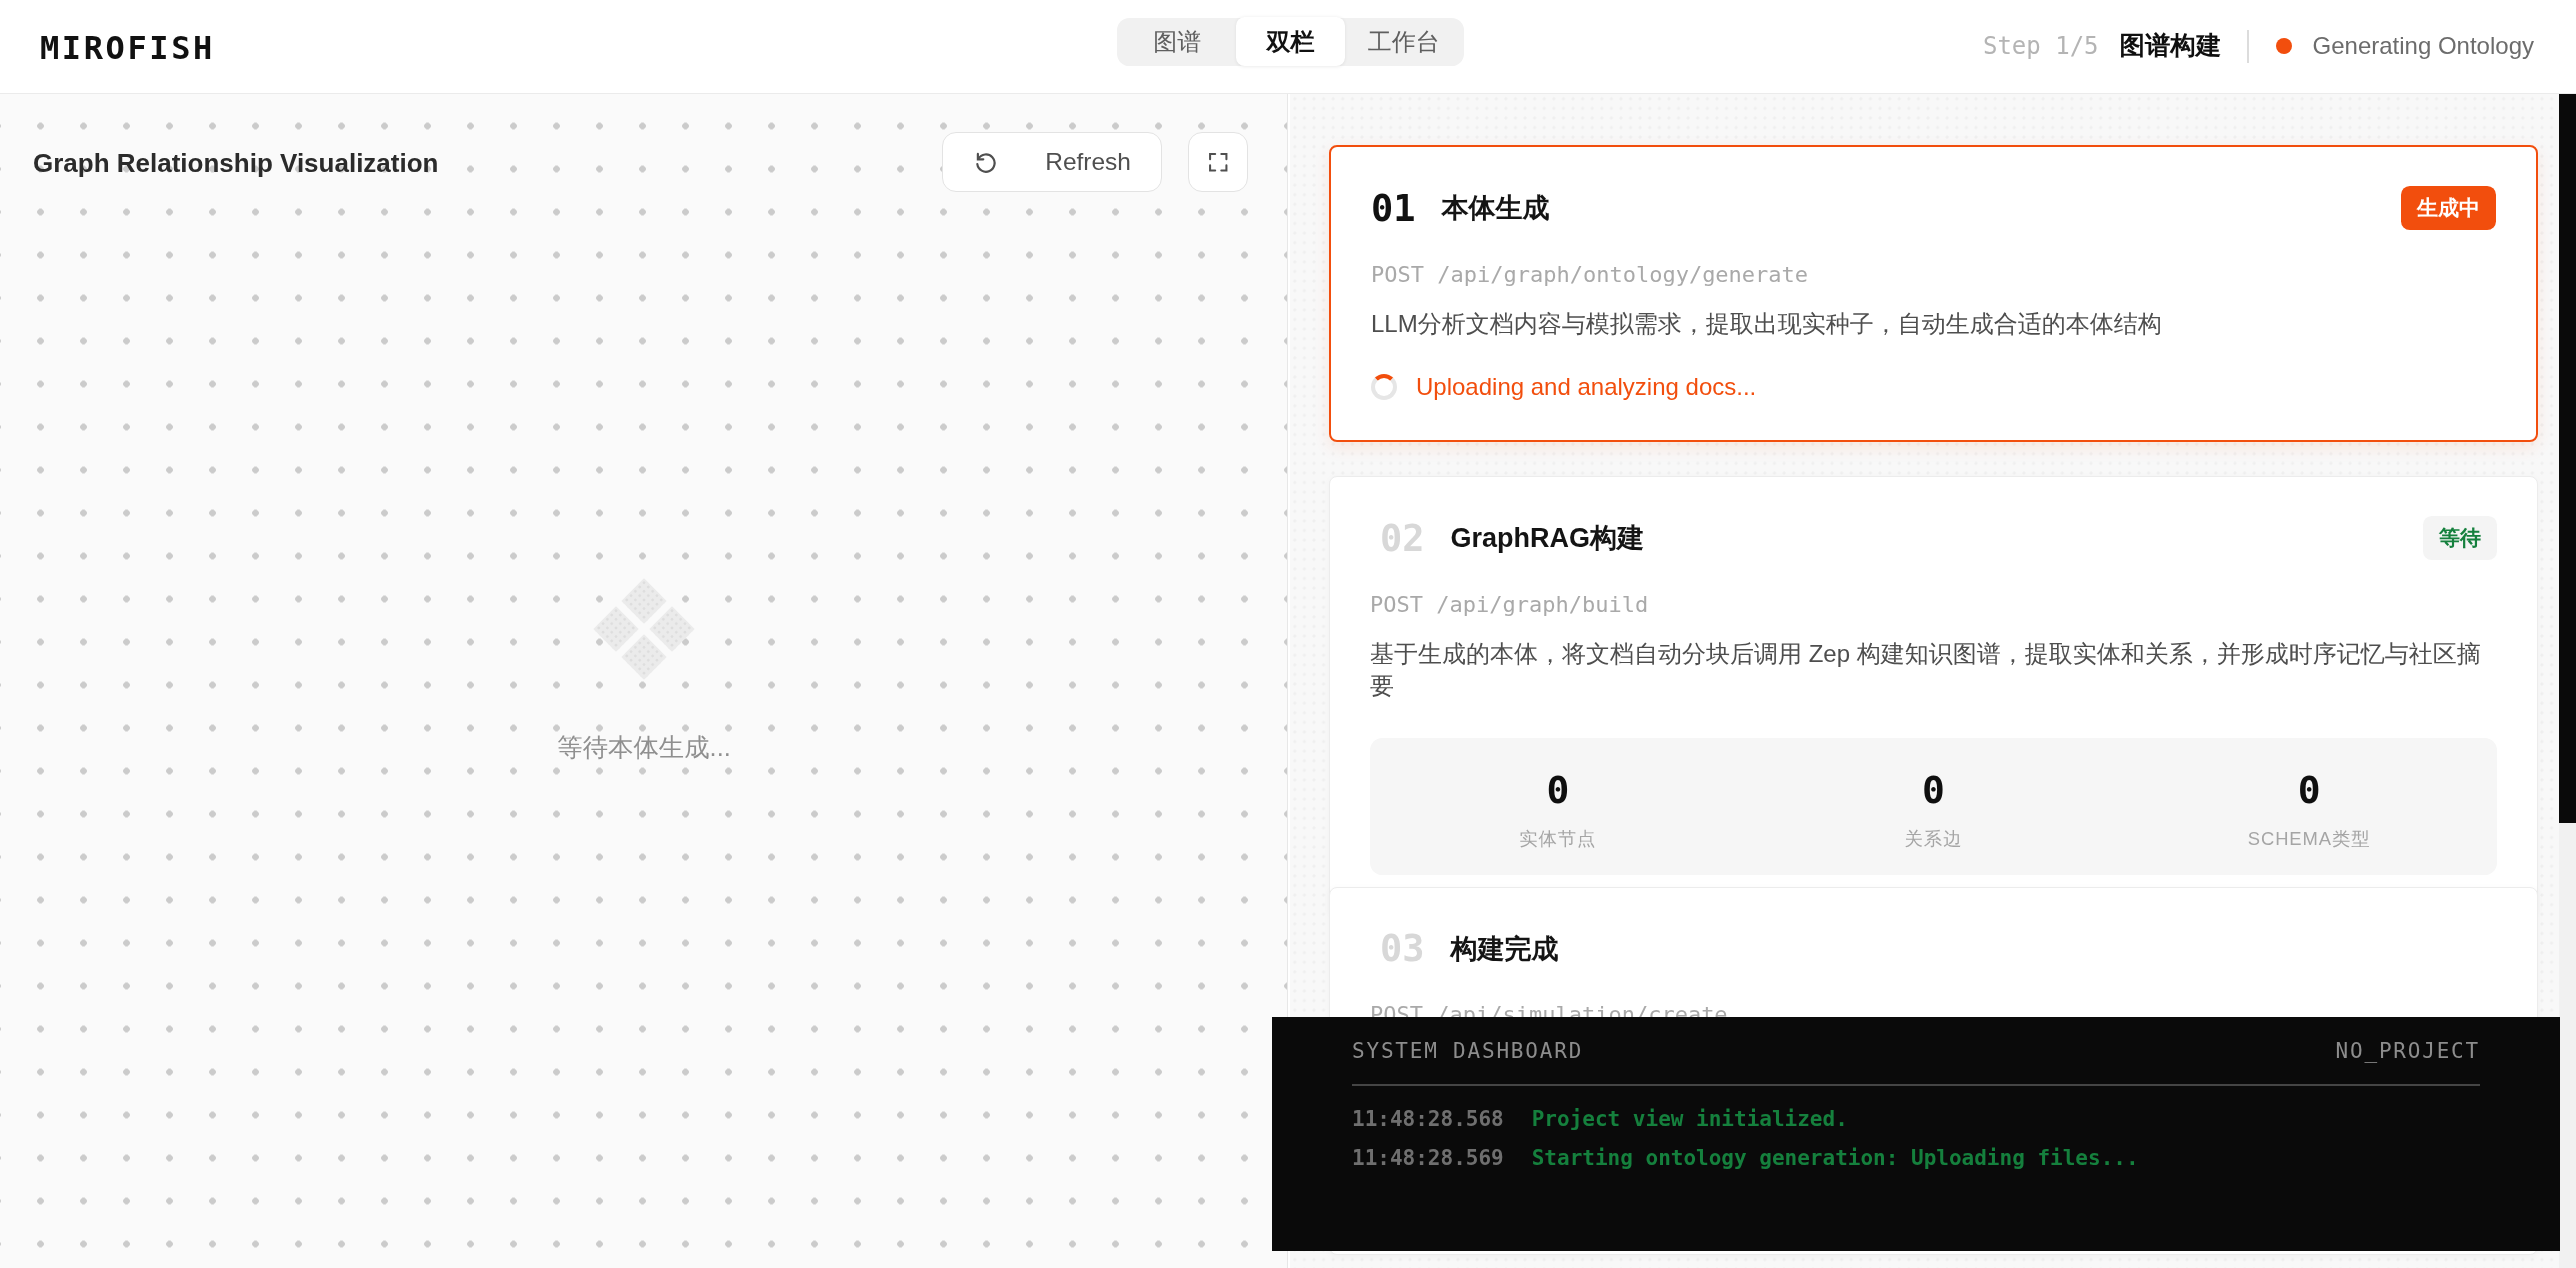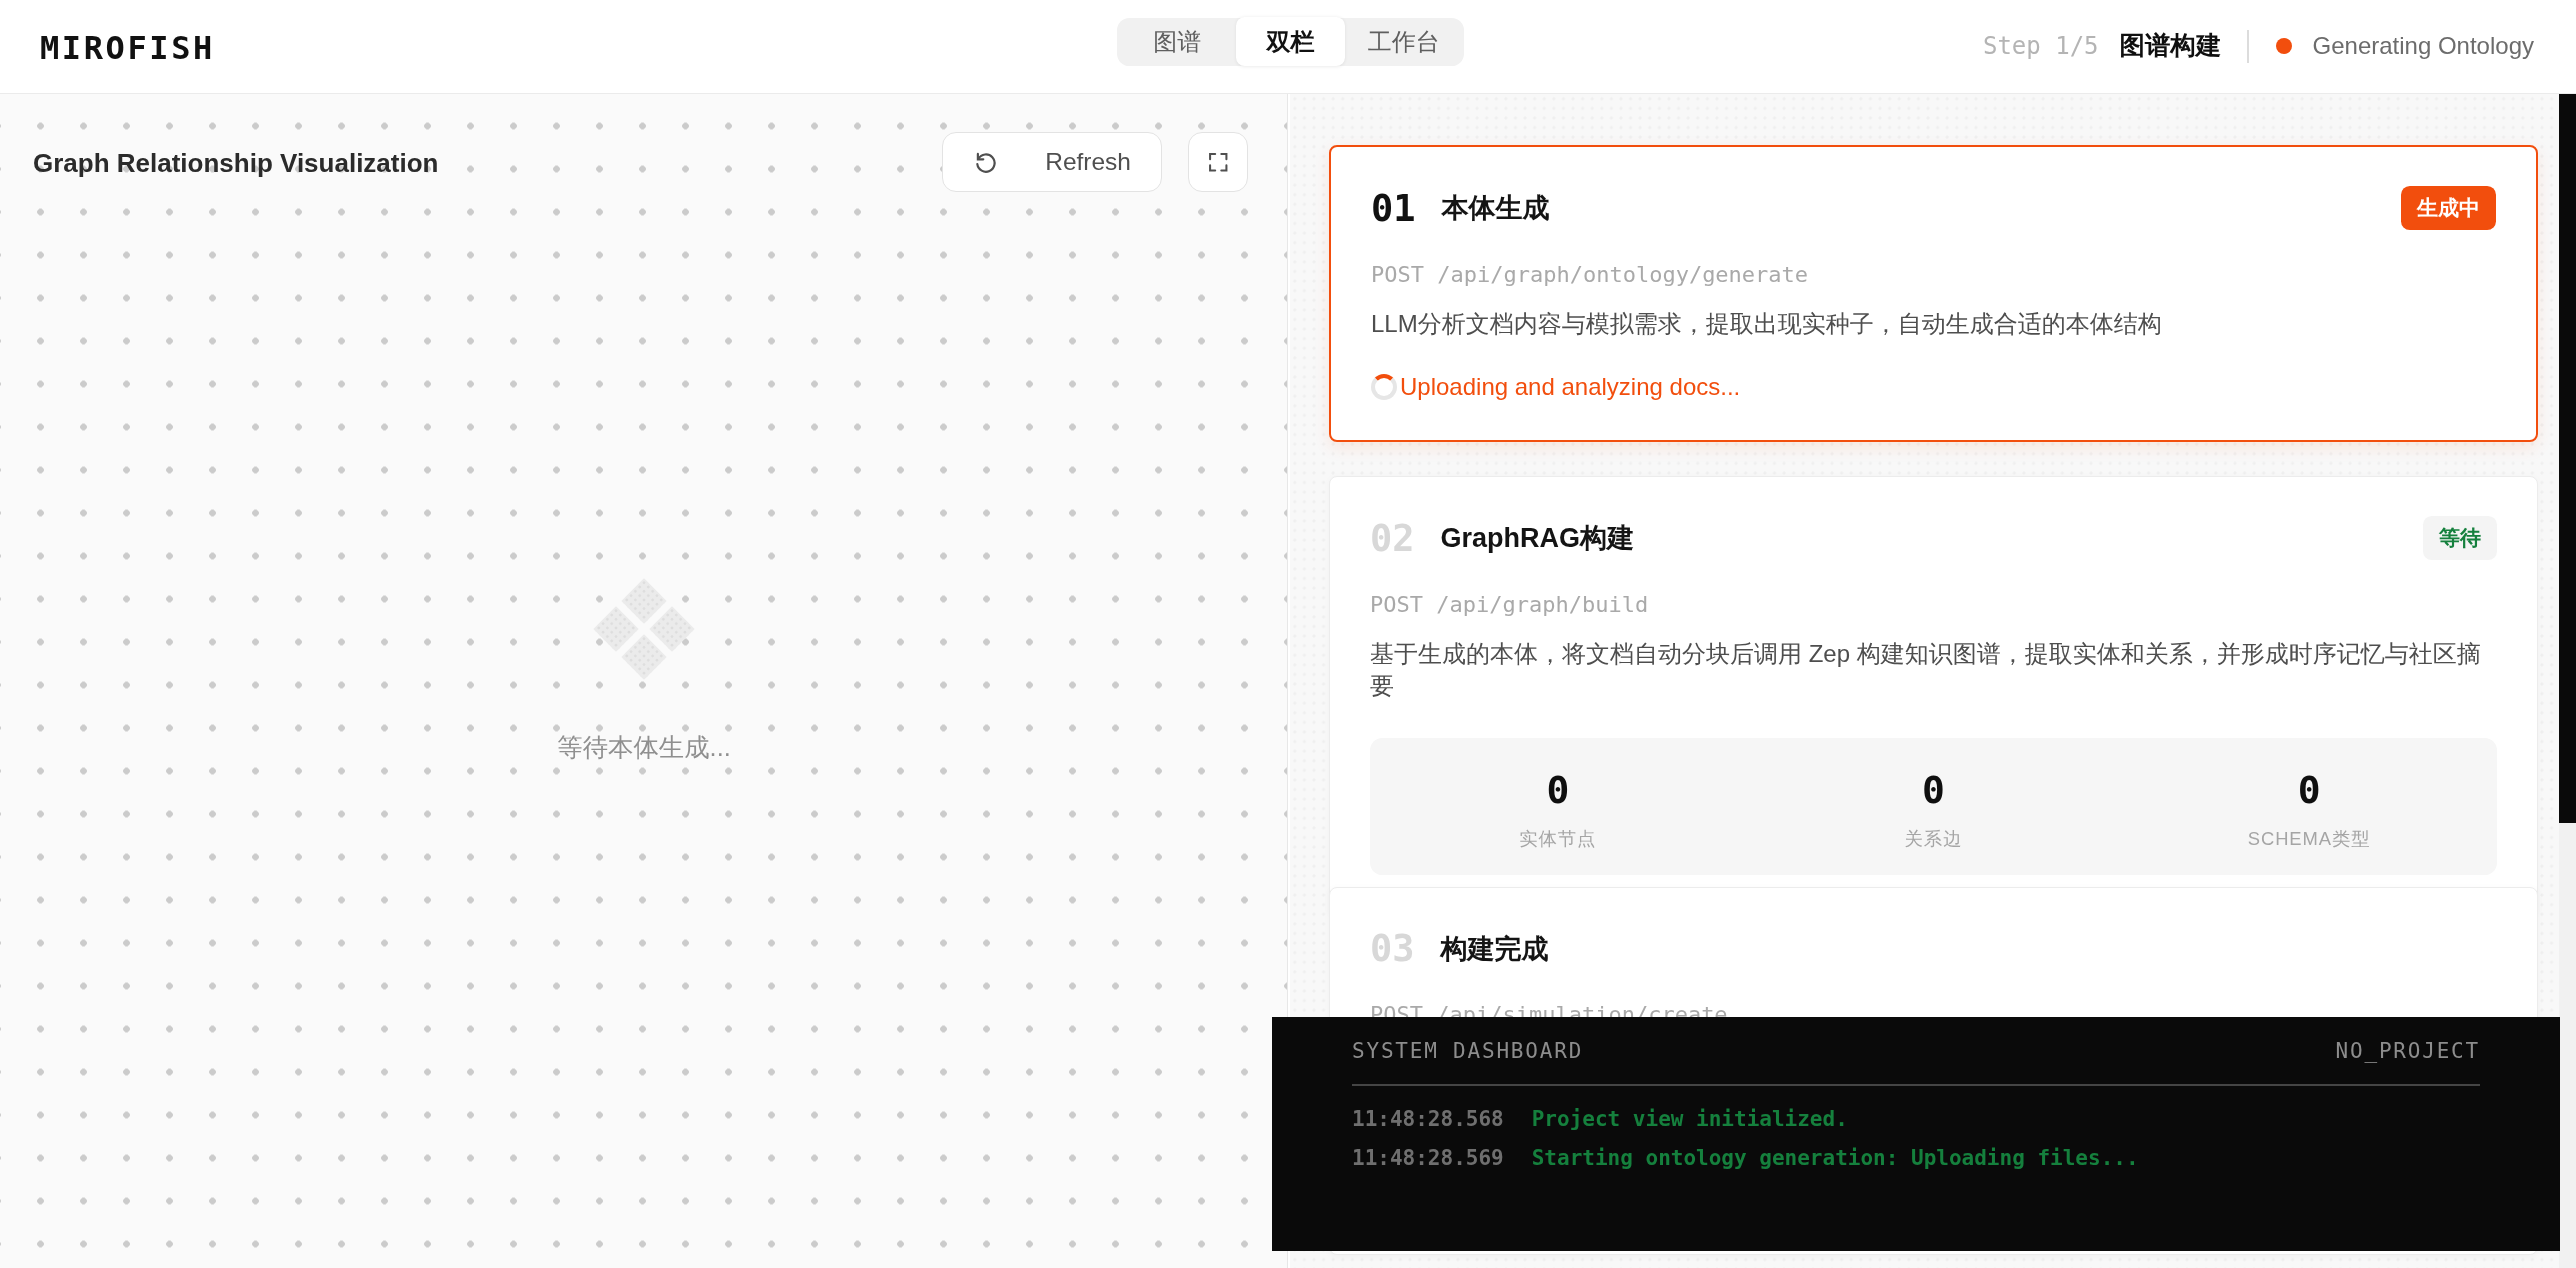--- a/index.html
+++ b/index.html
@@ -52,28 +52,28 @@
   .right-panel { position:absolute; left:1290px; top:94px; width:1286px; height:1175px;
                  background-color:#f8f8f8;
                  background-image:radial-gradient(circle,#efefef 1.3px, rgba(0,0,0,0) 1.8px);
                  background-size:9.6px 9.6px; }
   .card { position:absolute; left:39px; width:1209px; background:#ffffff;
           border:1.8px solid #ececec; border-radius:8px; padding:39px 40px;
           box-shadow:0 1.8px 7px rgba(0,0,0,0.03); }
   .card.active { border:2.6px solid #f24e0d; box-shadow:0 5.3px 16px rgba(242,78,13,0.10); }
   .card-head { display:flex; align-items:center; }
   .card-num { font-family:"DejaVu Sans Mono", monospace; font-weight:bold; font-size:37px; color:#111; }
-  .card-num.dim { color:#d8d8d8; }
+  .card-num.dim { color:#d8d8d8;margin-left:10px; }
   .card-title { font-size:27px; font-weight:bold; color:#141414; margin-left:26px; }
   .badge { margin-left:auto; font-size:21px; font-weight:bold; padding:8px 16px; border-radius:8.8px; }
   .badge.orange { background:#f24e0d; color:#ffffff; }
   .badge.gray { background:#f4f4f4; color:#15803d; font-weight:bold; }
   .endpoint { font-family:"DejaVu Sans Mono", monospace; font-size:22px; color:#a9a9a9; margin-top:32px; }
   .card-desc { font-size:24px; color:#4e4e4e; margin-top:21px; line-height:1.35; }
-  .progress-row { display:flex; align-items:center; gap:3px; margin-top:33px; }
+  .progress-row { display:flex; align-items:center; gap:19px; margin-top:33px; }
   .spinner { width:26px; height:26px; border-radius:50%; border:4.4px solid #e6e6e6;
              border-top-color:#f24e0d; animation:spin .8s linear infinite; }
   @keyframes spin { to { transform:rotate(360deg); } }
   .progress-text { font-size:24px; color:#f24e0d; }
   .stats-box { margin-top:35px; background:#f6f6f6; border-radius:12.3px; display:flex;
                padding:30px 0 24.5px 0; }
   .stat { flex:1; display:flex; flex-direction:column; align-items:center; gap:14px; }
   .stat-value { font-family:"DejaVu Sans Mono", monospace; font-weight:bold; font-size:38px; color:#0f0f0f; }
   .stat-label { font-size:18.4px; color:#a5a5a5; letter-spacing:0.9px; }
 

